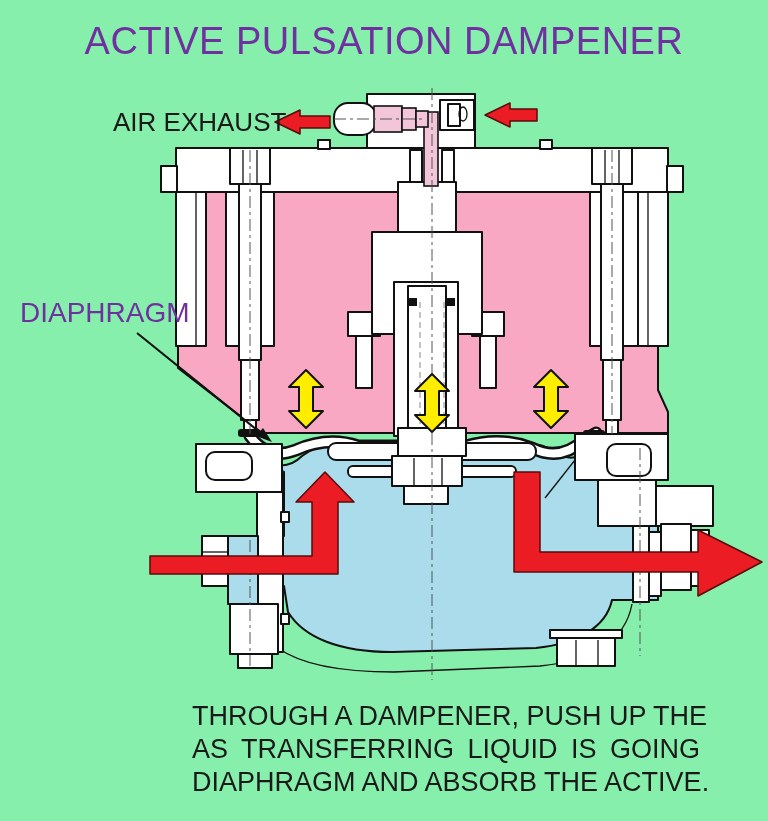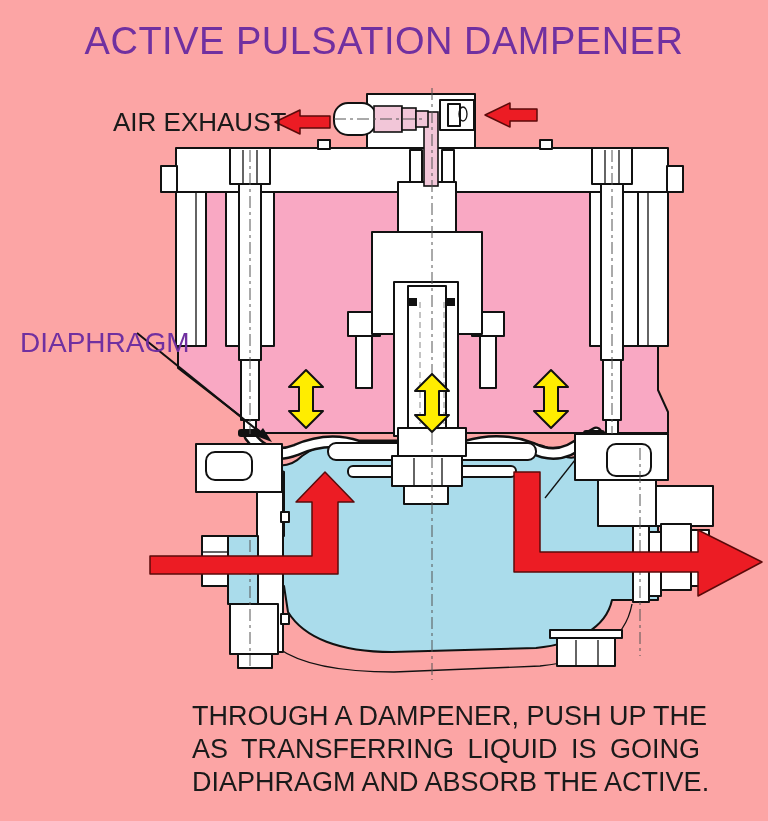--- a/index.html
+++ b/index.html
@@ -1,16 +1,16 @@
 <!DOCTYPE html>
 <html style="--title: #7030A0; --label: #1A1A1A; --outline: #111111; --pink: #F9A8C3; --pink-light: #F2C6D8; --blue: #AADCEB; --red: #EC1C24; --yellow: #FFED00;"><head>
 <meta charset="utf-8">
 <style>
   html,body{margin:0;padding:0;background:#fff;}
-  .stage{position:relative;width:768px;height:821px;background:#fca5a5;overflow:hidden;
+  .stage{position:relative;width:768px;height:821px;background:#86efac;overflow:hidden;
          font-family:"Liberation Sans",sans-serif;}
   svg{position:absolute;left:0;top:0;}
   
   .ln{fill:#fff;stroke:var(--outline);stroke-width:2;stroke-linejoin:round;}
   .lnthin{fill:none;stroke:var(--outline);stroke-width:1.3;}
   .pink{fill:var(--pink);stroke:var(--outline);stroke-width:2;stroke-linejoin:round;}
   .pinkl{fill:var(--pink-light);stroke:var(--outline);stroke-width:1.6;}
   .blue{fill:var(--blue);stroke:var(--outline);stroke-width:2;stroke-linejoin:round;}
   .red{fill:var(--red);stroke:#5b0a0a;stroke-width:1.5;stroke-linejoin:round;}
   .yellow{fill:var(--yellow);stroke:var(--outline);stroke-width:2;stroke-linejoin:round;}
@@ -185,21 +185,21 @@
       <line x1="137" y1="333" x2="262" y2="434" stroke="#111" stroke-width="2"></line>
       <polygon class="blk" points="272,442 256,436 263,428"></polygon>
     </g>
   </svg>
 
   <div class="title">ACTIVE PULSATION DAMPENER</div>
 
   <div class="txt lbl" style="left:113px;top:107px;">AIR EXHAUST</div>
 
 
-  <div class="txt diaph-lbl" style="left:20px;top:297px;margin-top:30px;">DIAPHRAGM</div>
+  <div class="txt diaph-lbl" style="left:20px;top:297px;">DIAPHRAGM</div>
 
   <div class="caption">
     <div class="cline">THROUGH A DAMPENER, PUSH UP THE</div>
     <div class="cline">AS TRANSFERRING LIQUID IS GOING</div>
     <div class="cline">DIAPHRAGM AND ABSORB THE ACTIVE.</div>
   </div>
 
 </div>
 
 </body></html>

